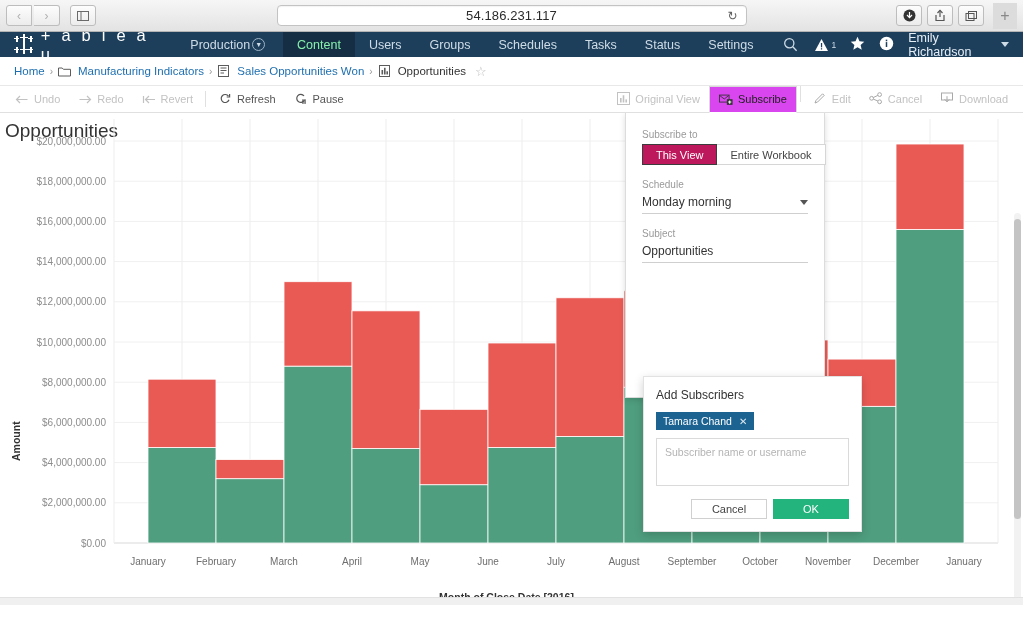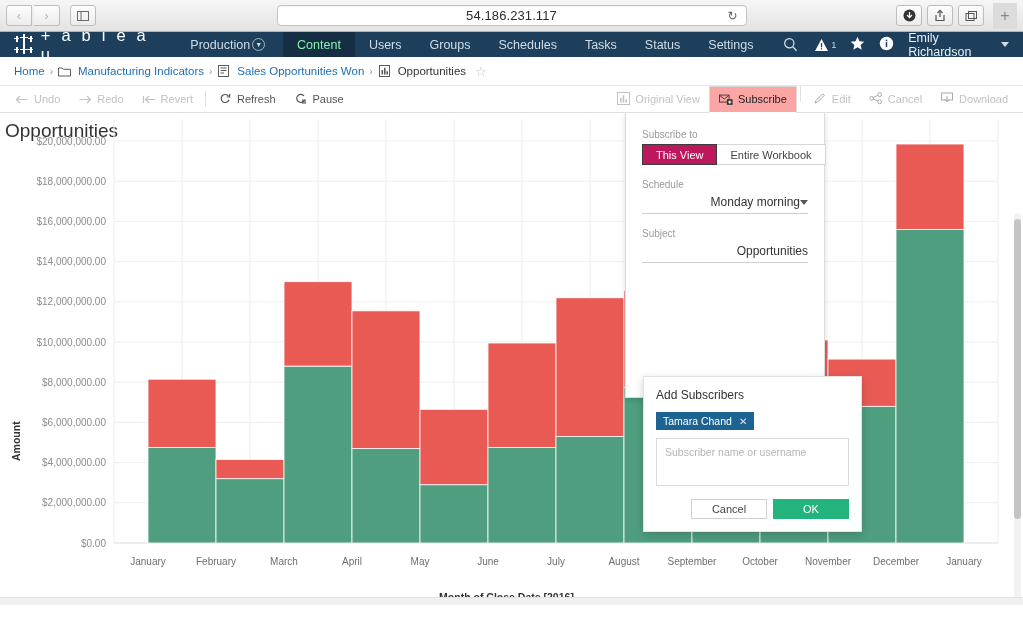--- a/index.html
+++ b/index.html
@@ -94,21 +94,21 @@
   .toolbar {
     height: 27px; display: flex; align-items: center;
     border-bottom: 1px solid #e0e0e0; background: #fff;
     padding: 0 6px; font-size: 11px; position: relative;
   }
   .tb-item {
     display: flex; align-items: center; gap: 5px; padding: 0 9px;
     height: 26px; color: #555; white-space: nowrap;
   }
   .tb-item.disabled { color: #c2c2c2; }
-  .tb-item.pressed { border: 1px solid #d9d9d9; border-bottom-color: #fff; background:#fca5a5; height:27px; }
+  .tb-item.pressed { border: 1px solid #d9d9d9; border-bottom-color: #fff; background:#d946ef; height:27px; }
   .tb-div { width: 1px; height: 16px; background: #e0e0e0; margin: 0 3px; }
   .tb-right { margin-left: auto; display: flex; align-items: flex-start; }
   .tb-ico { display: inline-flex; align-items: center; justify-content: center; width: 14px; height: 14px; }
 
   
   .viz {
     position: relative; height: 484px; background: #fff; overflow: hidden;
   }
   .viz-title {
     position: absolute; left: 5px; top: 7px;
@@ -138,21 +138,21 @@
   .seg { display: flex; margin-bottom: 14px; }
   .seg-btn {
     flex: 0 0 auto; height: 21px; padding: 0 13px;
     display: flex; align-items: center; justify-content: center;
     font-size: 11px; border: 1px solid #d6d6d6; color: #444; background: #fff;
   }
   .seg-btn.sel { background: #be185d; color: #fff; border-color: #3c3c3c; }
   .seg-btn + .seg-btn { border-left: none; }
   .underline-field {
     border-bottom: 1px solid #cfcfcf; padding: 1px 0 4px 0; margin-bottom: 14px;
-    display: flex; align-items: center; justify-content: flex-end;
+    display: flex; align-items: center; justify-content: space-between;
     font-size: 12px; color: #333;
   }
   .dd-caret { width: 0; height: 0; border-left: 4px solid transparent; border-right: 4px solid transparent; border-top: 5px solid #555; }
 
   
   .subs-dialog {
     position: absolute; left: 643px; top: 263px; width: 219px; height: 156px;
     background: #fff; border: 1px solid #e2e2e2;
     box-shadow: 0 3px 9px rgba(0,0,0,.18); z-index: 30;
     padding: 11px 12px 10px 12px;

